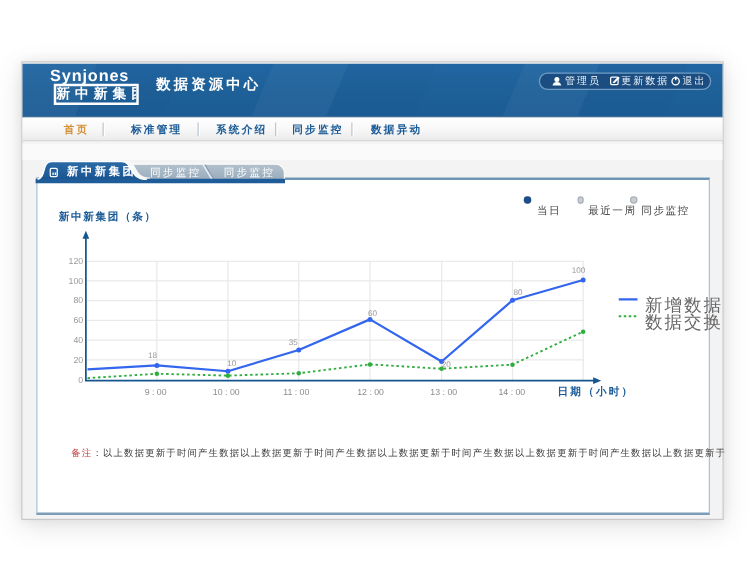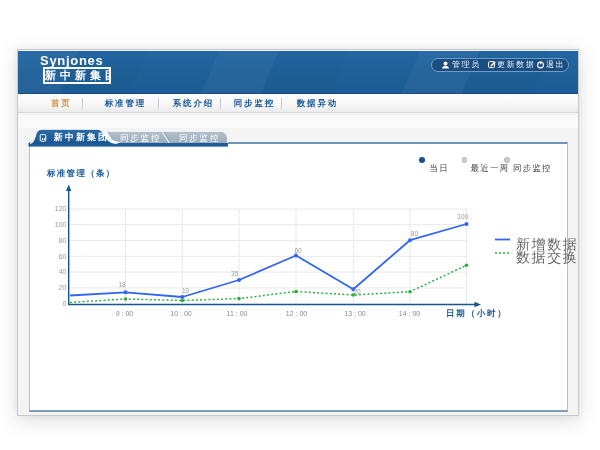--- a/index.html
+++ b/index.html
@@ -39,20 +39,21 @@
 #fnote{left:57px;top:357.8px;font-size:7.5px;color:#3a3a3a;white-space:nowrap;letter-spacing:.95px}
 #fnote b{color:#c43b3b;font-weight:normal}
 </style>
 </head>
 <body>
 <div id="stage">
   <div class="abs" id="page"></div>
   <div class="abs" id="hdr"></div>
   <div class="abs" id="logo1">S<span style="color:#fff">y</span>njones</div>
   <div class="abs" id="logo2">新中新集团</div>
+  <div class="abs" id="htitle">数据资源中心</div>
   <div class="abs" id="ubox"></div>
   <svg class="abs" style="left:431px;top:57.5px" width="138" height="15" viewBox="0 0 138 15">
     <circle cx="14.5" cy="5.6" r="2" fill="#fff"></circle>
     <path d="M 11 10.4 A 3.6 3.6 0 0 1 18 10.4 Z" fill="#fff"></path>
     <rect x="57.5" y="3.6" width="6" height="6" rx="1" fill="none" stroke="#fff" stroke-width="1"></rect>
     <path d="M 59 8 L 63.5 3.2 L 64.8 4.4 L 60.5 8.6 Z" fill="#fff"></path>
     <circle cx="109.5" cy="7" r="2.9" fill="none" stroke="#fff" stroke-width="1.1"></circle>
     <rect x="109" y="3.2" width="1.2" height="3" fill="#fff"></rect>
   </svg>
   <div class="uit abs" style="left:452px">管理员</div>
@@ -96,21 +97,21 @@
   <div class="tabtxt" id="tt1">新中新集团</div>
   <div class="tabtxt" id="tt2">同步监控</div>
   <div class="tabtxt" id="tt3">同步监控</div>
 
   <div class="rdot" style="left:419px;top:157px;background:#1c4f87"></div>
   <div class="rtxt" style="left:429.5px">当日</div>
   <div class="rdot" style="left:461.6px;top:157px;background:#c9cdd3;border:1px solid #aab0b8"></div>
   <div class="rtxt" style="left:470.5px">最近一周</div>
   <div class="rdot" style="left:504.2px;top:157px;background:#c9cdd3;border:1px solid #aab0b8"></div>
   <div class="rtxt" style="left:513px">同步监控</div>
-  <div class="abs" id="ctitle">标准管理（条）</div>
+  <div class="abs" id="ctitle">新中新集团（条）</div>
 
   <svg class="abs" style="left:30px;top:144px" width="536" height="266" viewBox="30 144 536 266">
     <g stroke="#e9e9e9" stroke-width="1">
       <line x1="69.2" y1="209" x2="467" y2="209"></line>
       <line x1="69.2" y1="224.7" x2="467" y2="224.7"></line>
       <line x1="69.2" y1="240.5" x2="467" y2="240.5"></line>
       <line x1="69.2" y1="256.3" x2="467" y2="256.3"></line>
       <line x1="69.2" y1="272.1" x2="467" y2="272.1"></line>
       <line x1="69.2" y1="287.9" x2="467" y2="287.9"></line>
       <line x1="125.5" y1="209" x2="125.5" y2="304"></line>
@@ -170,13 +171,14 @@
       <text x="357" y="293.5">20</text>
       <text x="414.4" y="236.3">80</text>
       <text x="462.8" y="218.6">100</text>
     </g>
     <line x1="495" y1="239.5" x2="510" y2="239.5" stroke="#3366ee" stroke-width="1.8"></line>
     <line x1="495" y1="253" x2="510" y2="253" stroke="#2fae3f" stroke-width="1.5" stroke-dasharray="2,2"></line>
   </svg>
   <div class="abs" id="xtitle">日期（小时）</div>
   <div class="leg" style="top:235.5px">新增数据</div>
   <div class="leg" style="top:249px">数据交换</div>
+  <div class="abs" id="fnote"><b>备注</b>：以上数据更新于时间产生数据以上数据更新于时间产生数据以上数据更新于时间产生数据以上数据更新于时间产生数据以上数据更新于</div>
 </div>
 
 </body></html>

